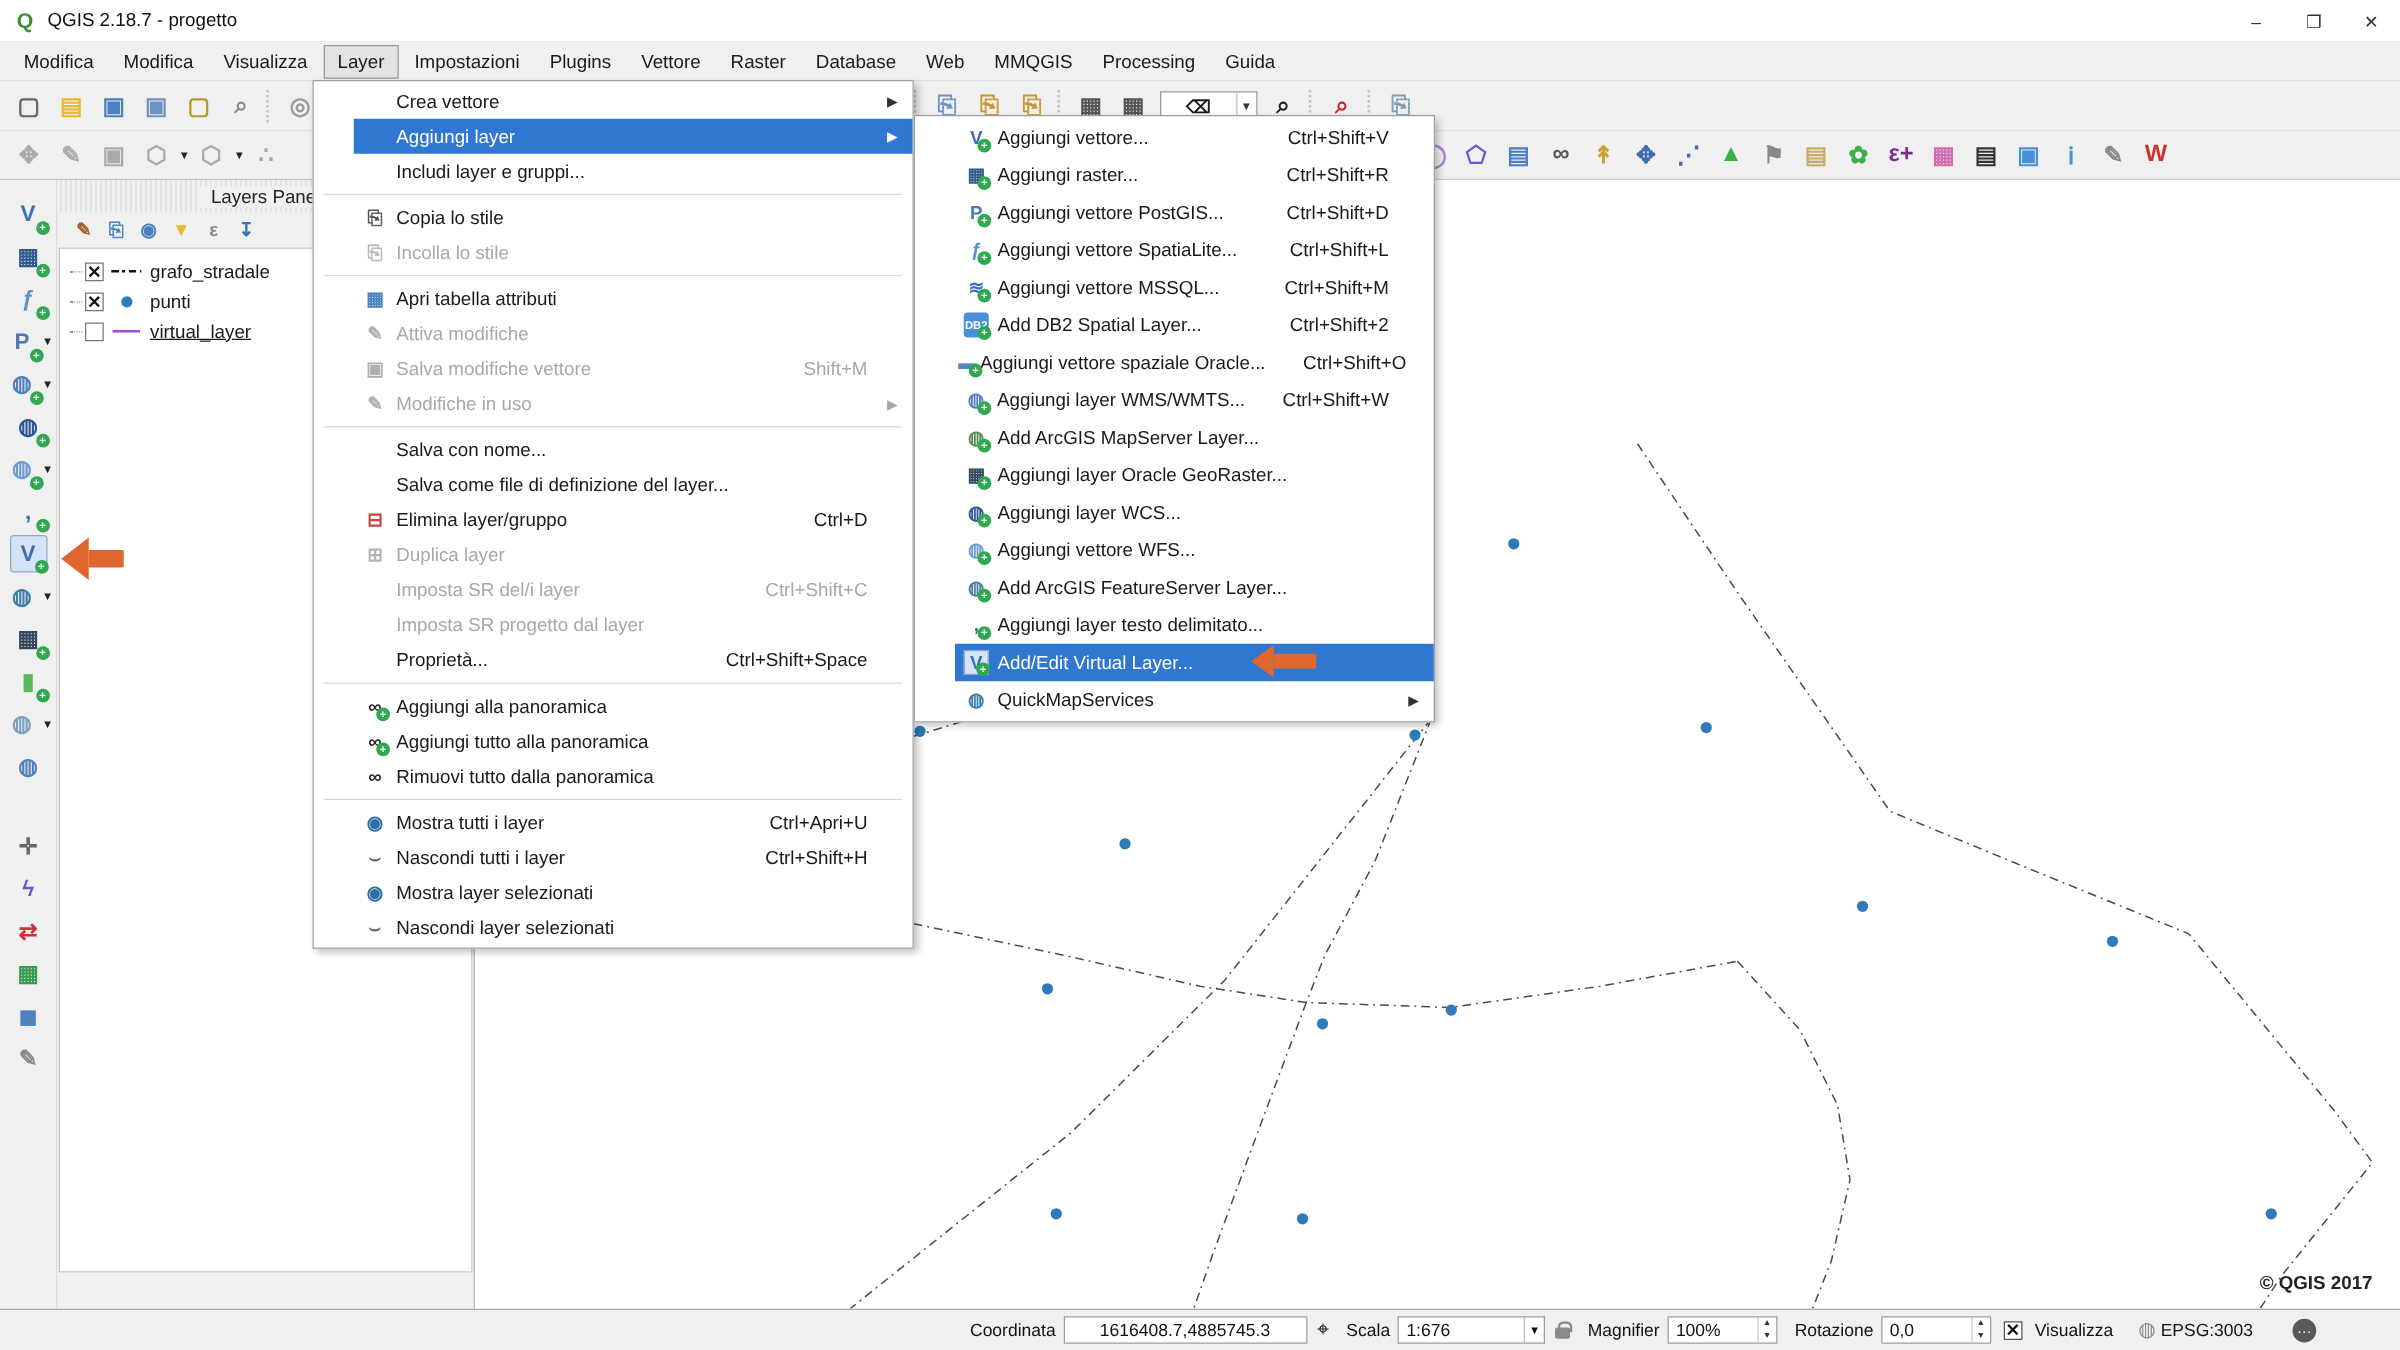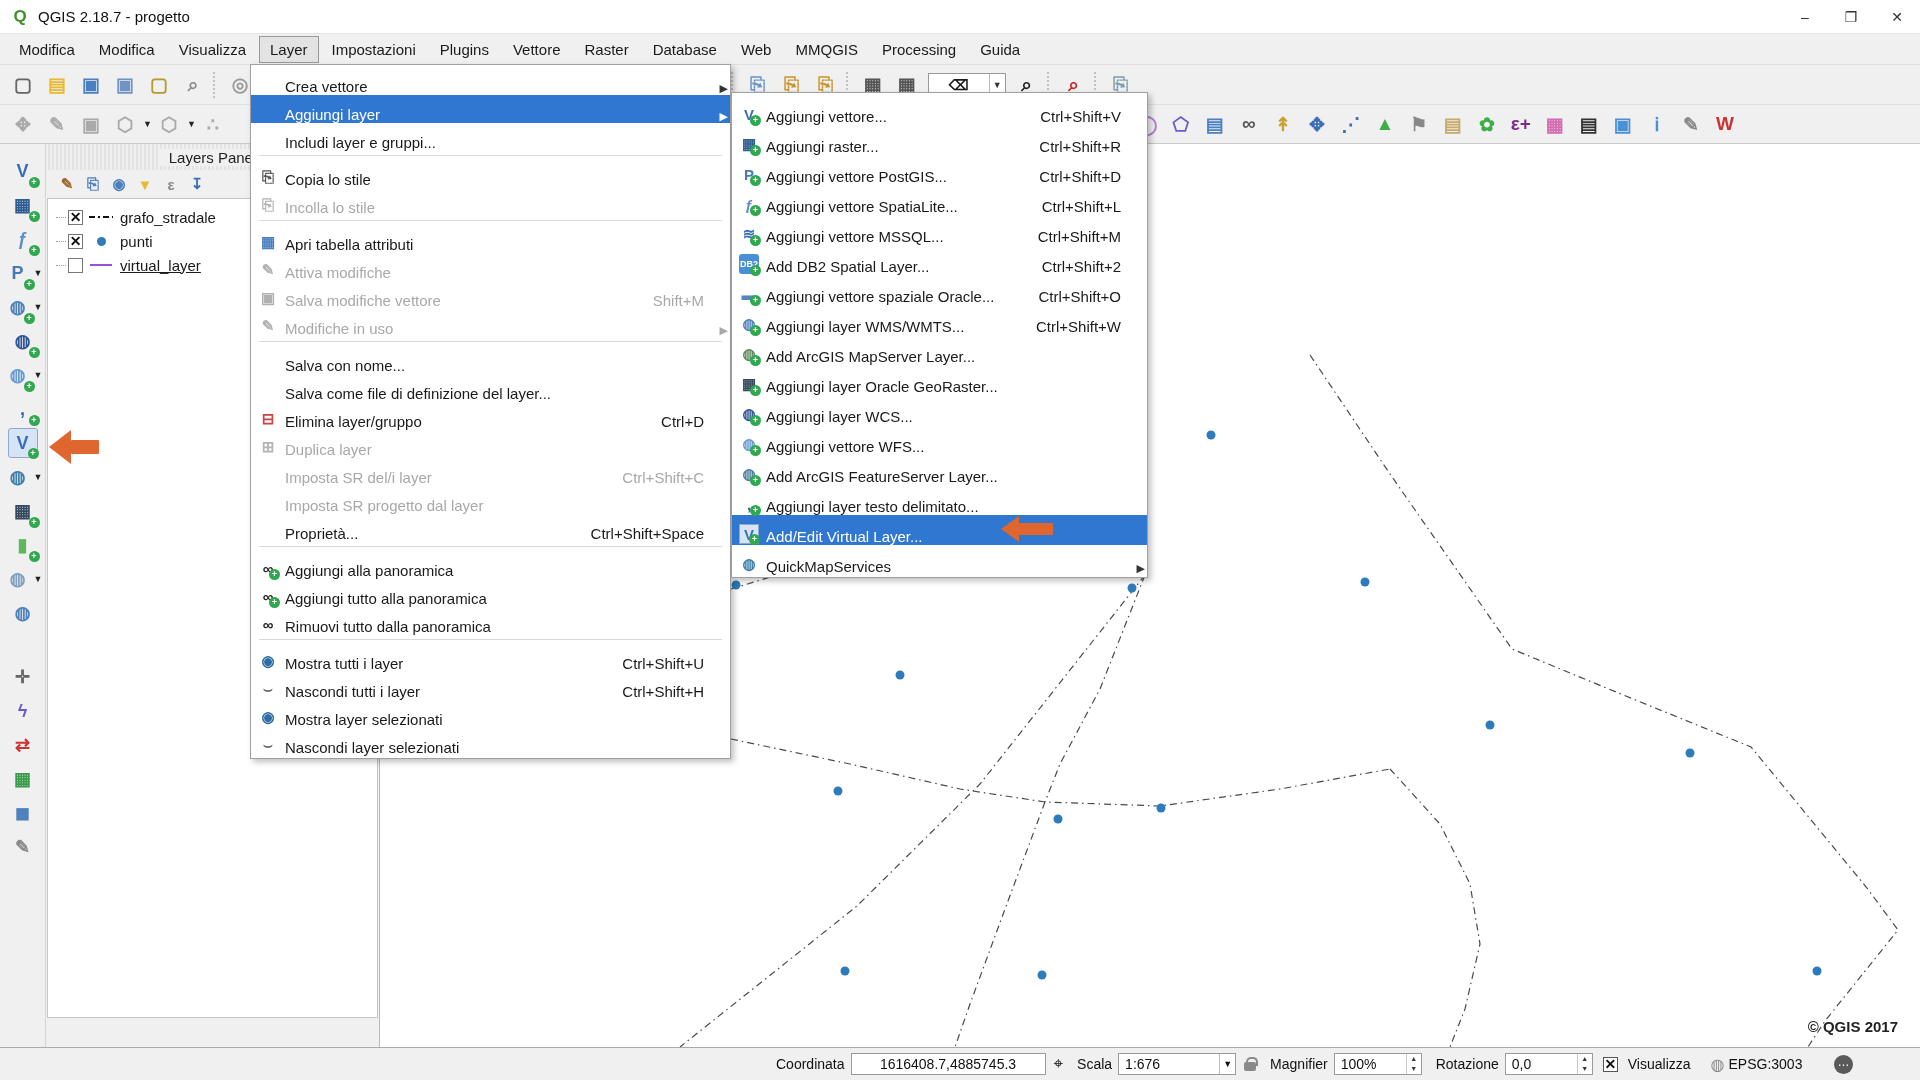--- a/index.html
+++ b/index.html
@@ -94,21 +94,21 @@
   .lock { width:12px; height:9px; background:#8a8a8a; border-radius:2px; position:relative; margin:4px 8px 0 8px; }
   .lock::before { content:""; position:absolute; left:2px; top:-5px; width:8px; height:7px;
                   border:2px solid #8a8a8a; border-bottom:none; border-radius:5px 5px 0 0; }
   .mouse-icon { font-size:17px; margin:0 8px; color:#111; }
 
   
   .menu { position:absolute; background:#ffffff; border:1px solid #a0a0a0; box-shadow:3px 3px 6px rgba(0,0,0,.25);
           padding:2px 0; z-index:50; font-size:15px; }
   #layer-menu { left:250px; top:64px; width:481px; }
   #addlayer-submenu { left:731px; top:92px; width:417px; }
-  .menu-item { display:flex; align-items:flex-end; height:28px; padding-right:2px; color:#1a1a1a; }
+  .menu-item { display:flex; align-items:center; height:28px; padding-right:12px; color:#1a1a1a;margin-left:32px; }
   #addlayer-submenu .menu-item { height:30px; }
   .menu-item .mi-icon { width:34px; text-align:center; font-size:15px; position:relative;
                         display:flex; align-items:center; justify-content:center; height:22px; }
   .menu-item .mi-icon .ic { position:relative; display:flex; align-items:center; justify-content:center;
                             width:20px; height:20px; font-weight:bold; }
   .menu-item .mi-label { flex:1; white-space:nowrap; }
   .menu-item .mi-shortcut { margin-left:30px; margin-right:12px; white-space:nowrap; }
   .menu-item .mi-arrow { width:12px; font-size:11px; color:#333; text-align:right; }
   .menu-item.disabled { color:#a8a8a8; }
   .menu-item.disabled .mi-arrow { color:#a8a8a8; }
@@ -626,21 +626,21 @@
       </div>
       <span class="mi-label">Rimuovi tutto dalla panoramica</span>
       <span class="mi-arrow"></span>
     </div>
     <div class="menu-sep"></div>
     <div class="menu-item">
       <div class="mi-icon">
         <div class="ic" style="color: rgb(45, 109, 163);">◉</div>
       </div>
       <span class="mi-label">Mostra tutti i layer</span>
-      <span class="mi-shortcut">Ctrl+Shift+U</span>
+      <span class="mi-shortcut">Ctrl+Apri+U</span>
       <span class="mi-arrow"></span>
     </div>
     <div class="menu-item">
       <div class="mi-icon">
         <div class="ic" style="color: rgb(102, 102, 102);">⌣</div>
       </div>
       <span class="mi-label">Nascondi tutti i layer</span>
       <span class="mi-shortcut">Ctrl+Shift+H</span>
       <span class="mi-arrow"></span>
     </div>

